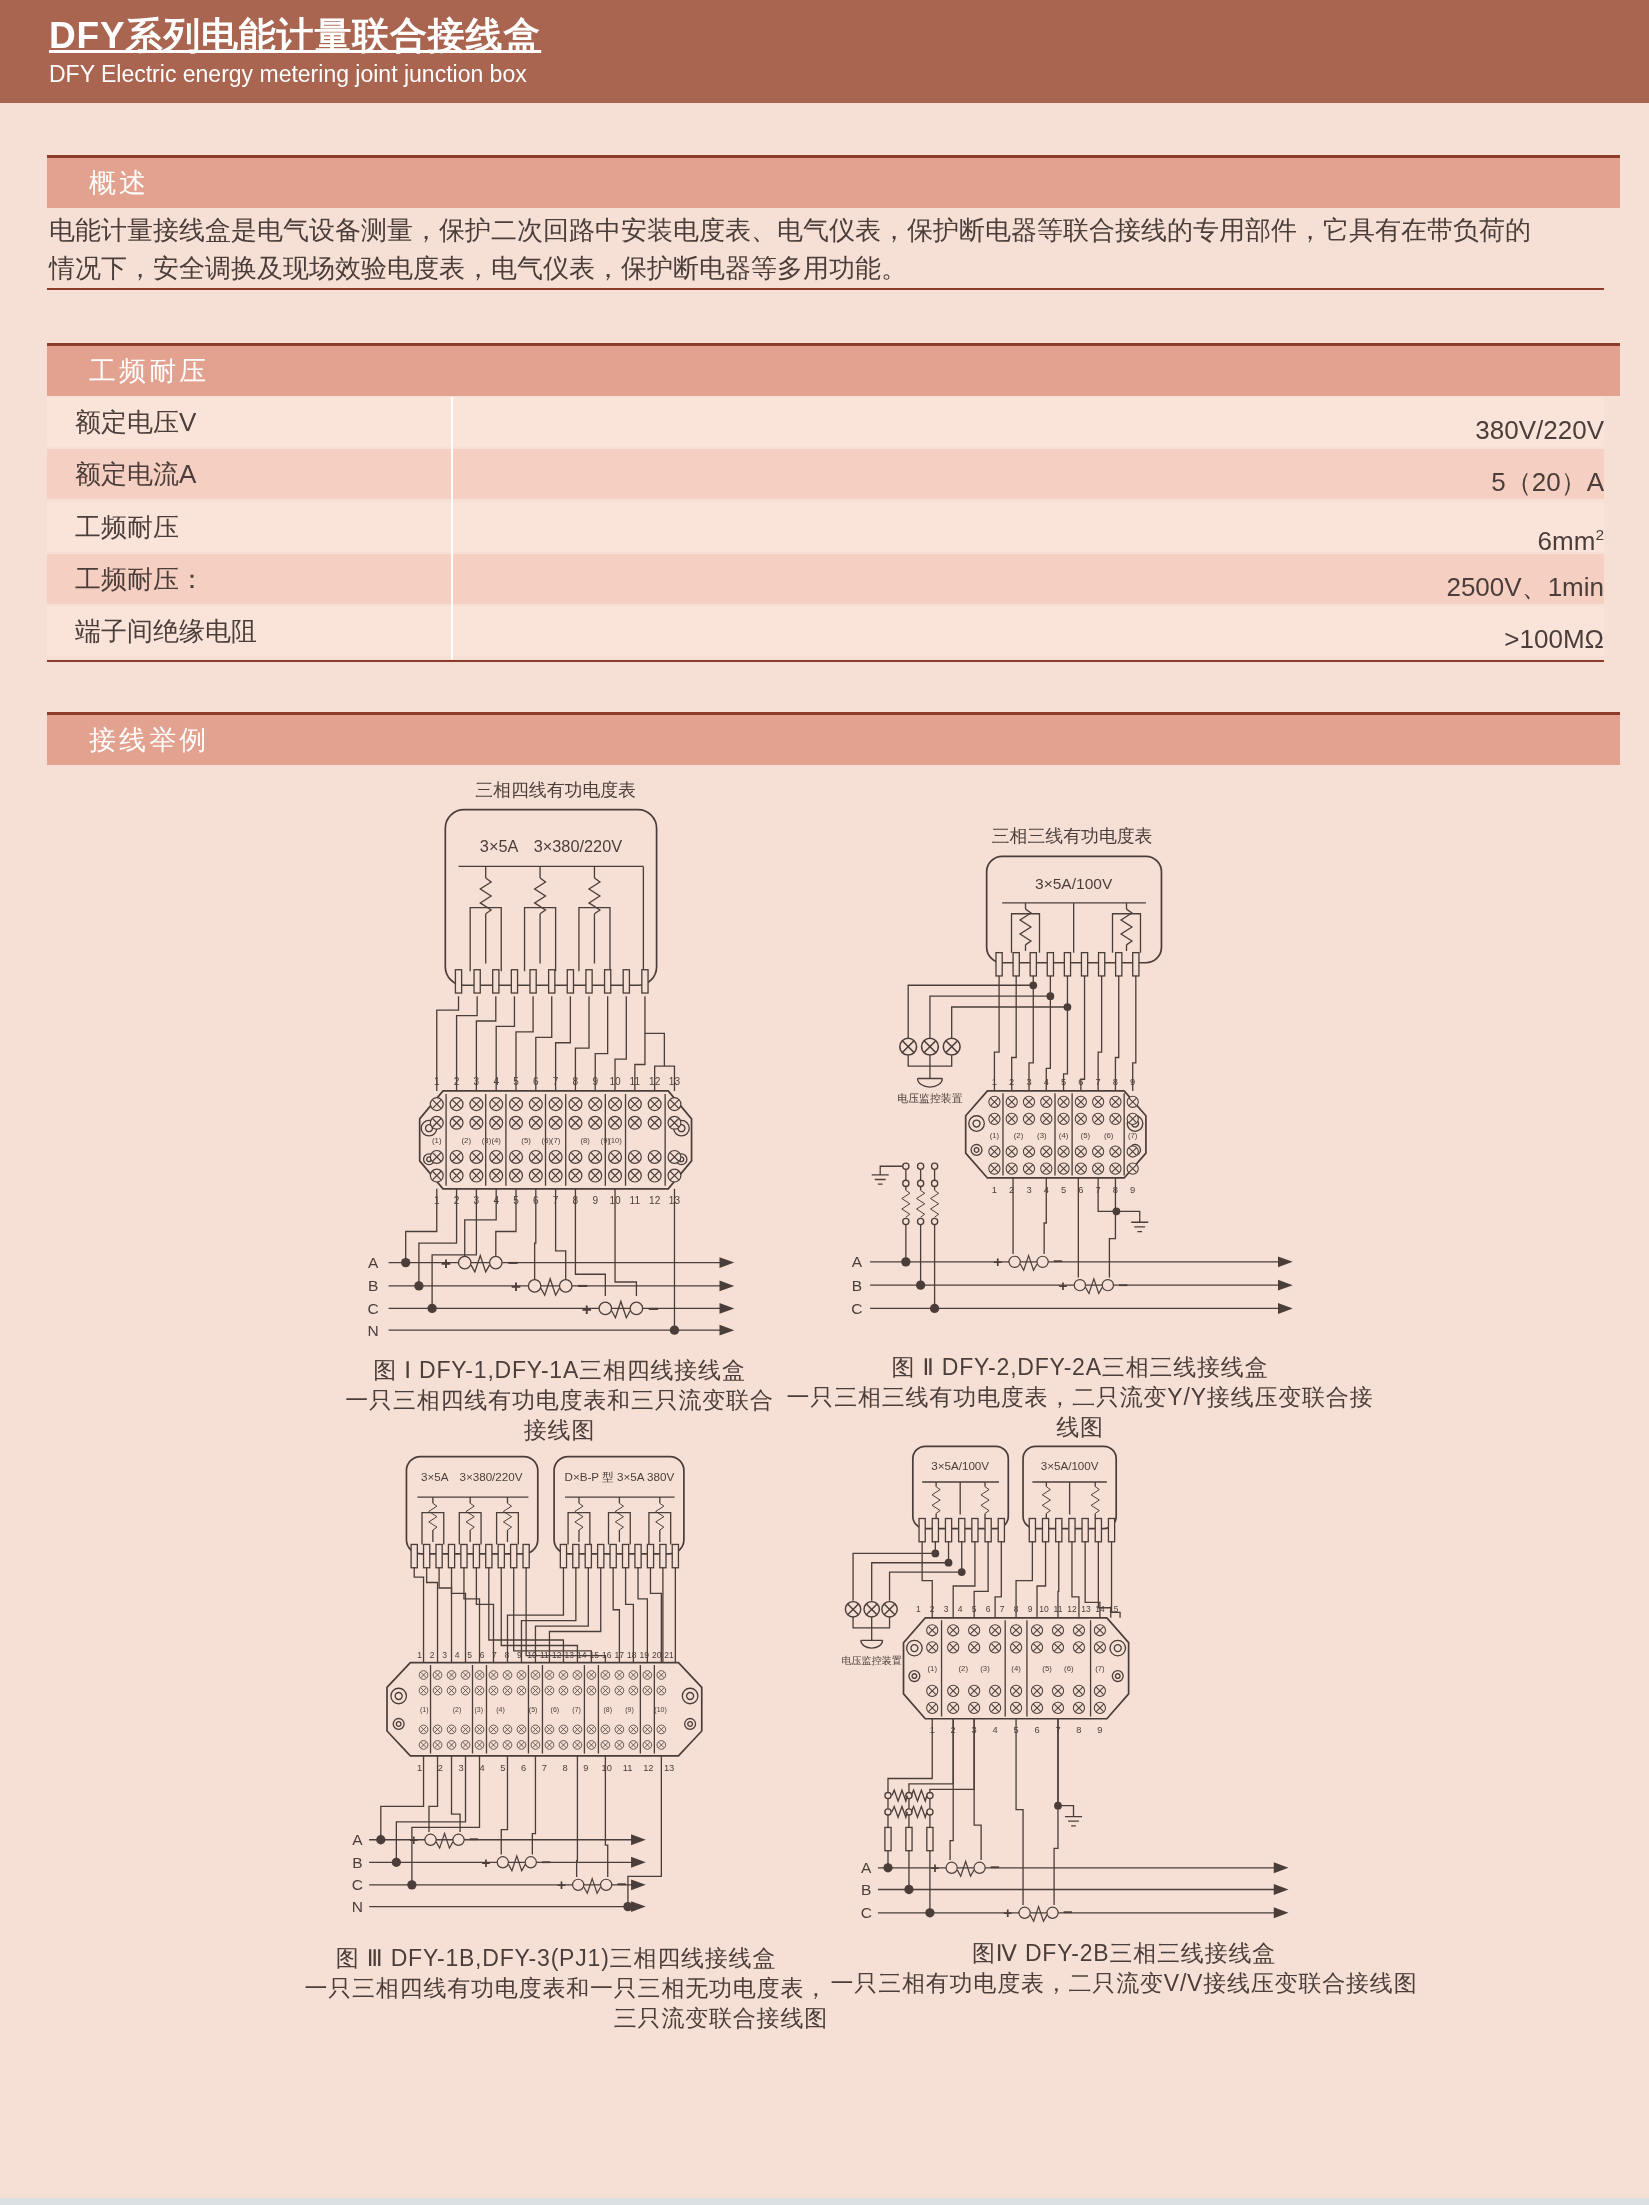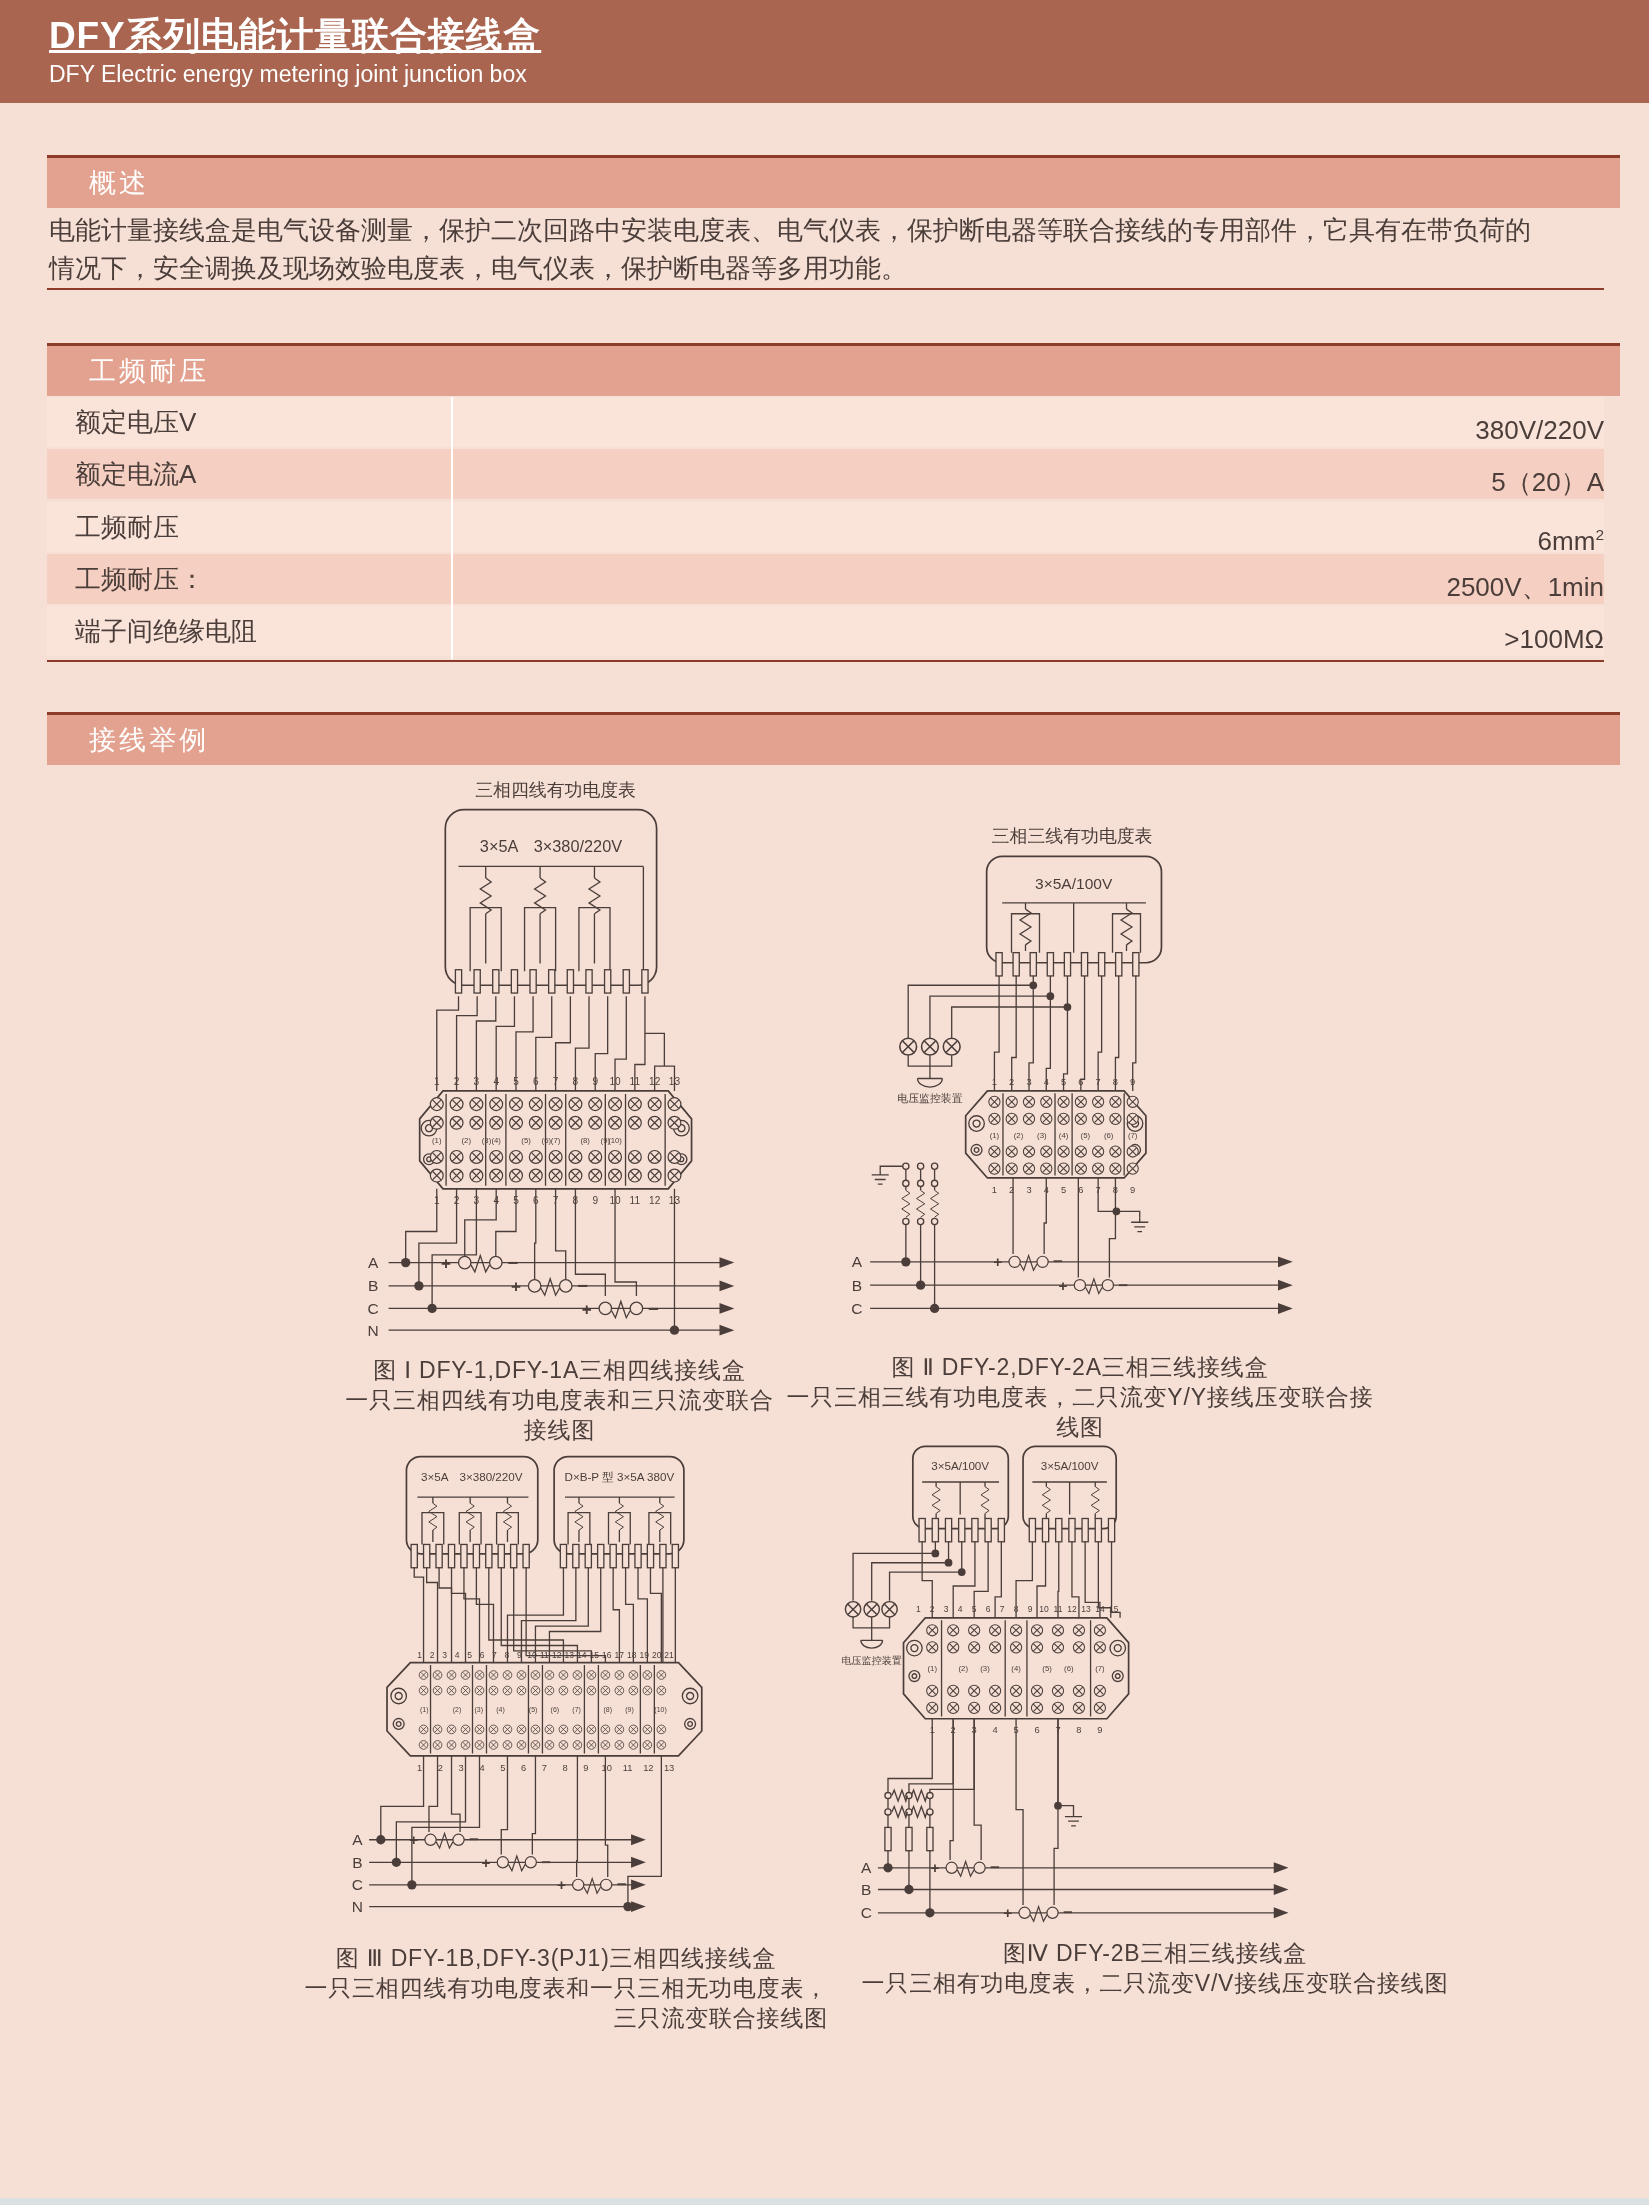--- a/index.html
+++ b/index.html
@@ -905,20 +905,20 @@
         <text x="45" y="590" font-size="20" text-anchor="middle">B</text>
         <text x="45" y="620" font-size="20" text-anchor="middle">C</text>
         <circle class="dot" cx="73" cy="555" r="6"></circle>
         <circle class="dot" cx="100" cy="583" r="6"></circle>
         <circle class="dot" cx="127" cy="613" r="6"></circle>
         <use href="#ct" transform="translate(173,555) scale(0.9)"></use>
         <use href="#ct" transform="translate(267,613) scale(0.9)"></use>
       </g>
     </svg>
   </div>
-  <div class="cap" style="left:852px; top:1938px; width:606px">
+  <div class="cap" style="left:821px; top:1938px; width:606px">
     <div class="t">图Ⅳ  DFY-2B三相三线接线盒</div>
     <div class="b">一只三相有功电度表，二只流变V/V接线压变联合接线图</div>
   </div>
 
   <div class="footstrip"></div>
 </div>
 
 
 </body></html>

